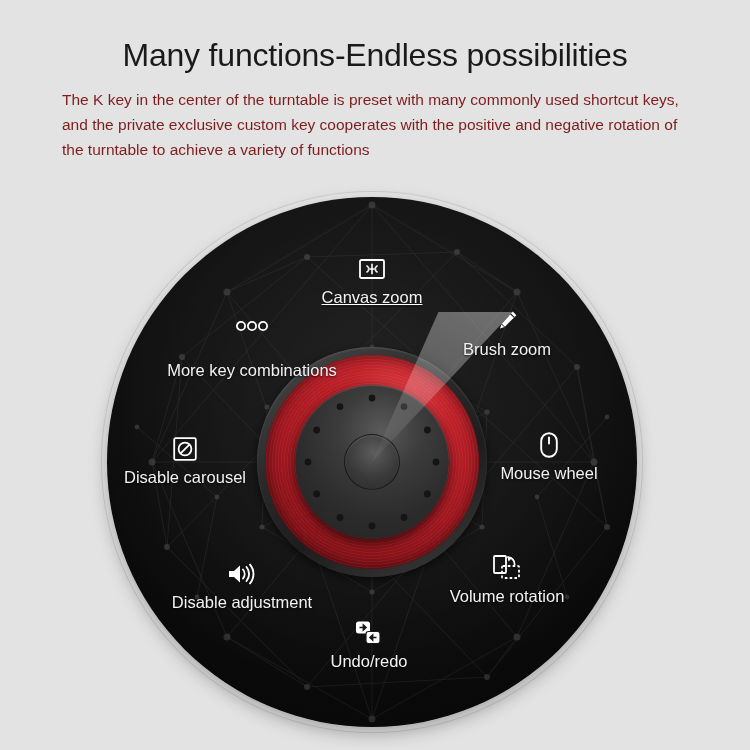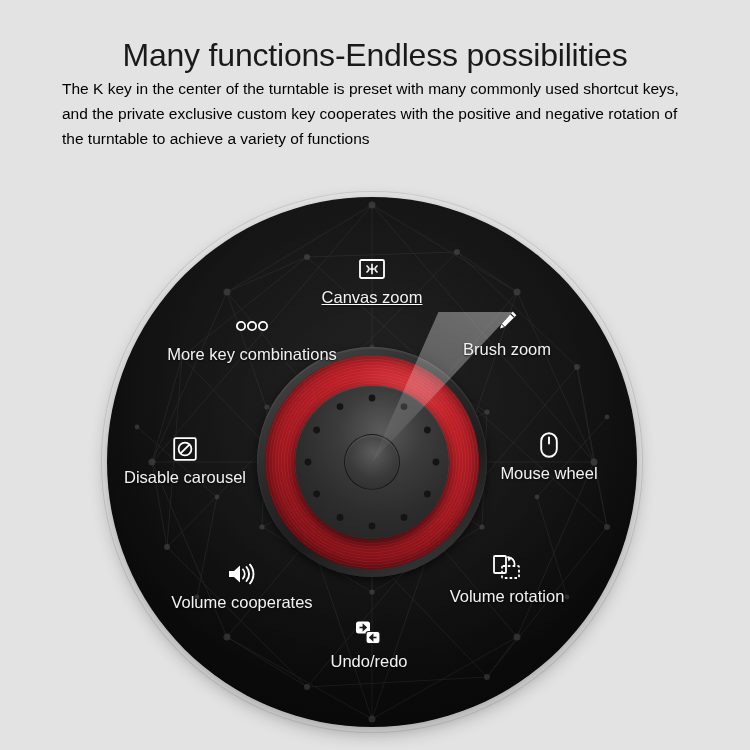--- a/index.html
+++ b/index.html
@@ -23,24 +23,24 @@
     text-align:center;
     font-size:32px;
     font-weight:400;
     color:#1a1a1a;
     letter-spacing:-0.2px;
     padding-top:38px;
     line-height:1.1;
   }
 
   .page-desc {
-    margin:3px 62px 0 62px;
+    margin:14px 62px 0 62px;
     font-size:15.5px;
     line-height:1.62;
-    color:#000000;
+    color:#7f1d1d;
     font-weight:400;
     text-align:left;
     max-width:620px;
   }
 
   
   .turntable-wrap {
     position:absolute;
     left:107px;
     top:197px;
@@ -148,21 +148,21 @@
   .feature .f-label {
     font-size:16.5px;
     line-height:1.15;
     color:#f2f2f2;
     white-space:nowrap;
     text-shadow:0 1px 2px rgba(0,0,0,.7);
   }
 
   
   .f-canvas-zoom      { left:265px; top:58px;text-decoration:underline; }
-  .f-more-keys        { left:145px; top:115px; }
+  .f-more-keys        { left:145px; top:115px;gap:16px; }
   .f-brush-zoom       { left:400px; top:110px; }
   .f-disable-carousel { left:78px;  top:238px; }
   .f-mouse-wheel      { left:442px; top:234px;justify-content:space-between; }
   .f-volume           { left:135px; top:363px; }
   .f-canvas-rotation  { left:400px; top:357px; }
   .f-undo-redo        { left:262px; top:422px; }
 </style>
 </head>
 <body>
 
@@ -315,21 +315,21 @@
 
     <div class="feature f-volume">
       <span class="f-icon">
         <svg width="30" height="24" viewBox="0 0 30 24">
           <path d="M2 9 L7 9 L13 3.5 L13 20.5 L7 15 L2 15 Z" fill="#ffffff"></path>
           <path d="M16 7.5 A7 7 0 0 1 16 16.5" fill="none" stroke="#ffffff" stroke-width="1.9" stroke-linecap="round"></path>
           <path d="M19.5 5 A10.8 10.8 0 0 1 19.5 19" fill="none" stroke="#ffffff" stroke-width="1.9" stroke-linecap="round"></path>
           <path d="M23 2.6 A14.5 14.5 0 0 1 23 21.4" fill="none" stroke="#ffffff" stroke-width="1.9" stroke-linecap="round"></path>
         </svg>
       </span>
-      <span class="f-label">Volume cooperates</span>
+      <span class="f-label">Disable adjustment</span>
     </div>
 
     <div class="feature f-canvas-rotation">
       <span class="f-icon">
         <svg width="30" height="28" viewBox="0 0 30 28">
           <rect x="2" y="2" width="12" height="17" rx="1" fill="none" stroke="#ffffff" stroke-width="1.8"></rect>
           <rect x="10" y="12" width="17" height="12" rx="1" fill="none" stroke="#ffffff" stroke-width="1.8" stroke-dasharray="2.6 2.2"></rect>
           <path d="M16 3.2 A7 7 0 0 1 22.6 10.4" fill="none" stroke="#ffffff" stroke-width="1.8" stroke-linecap="round"></path>
           <path d="M16.6 7.6 L15.4 2.6 L20.2 3.8 Z" fill="#ffffff"></path>
         </svg>

